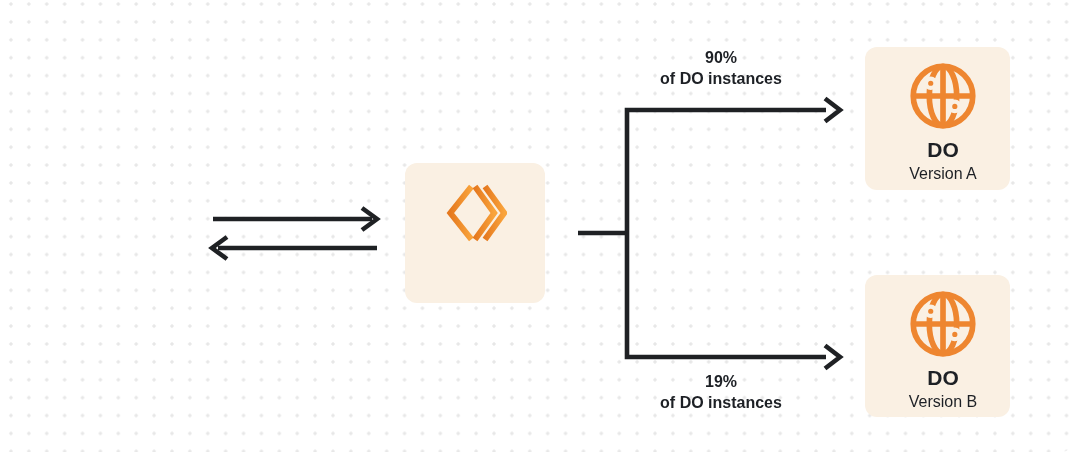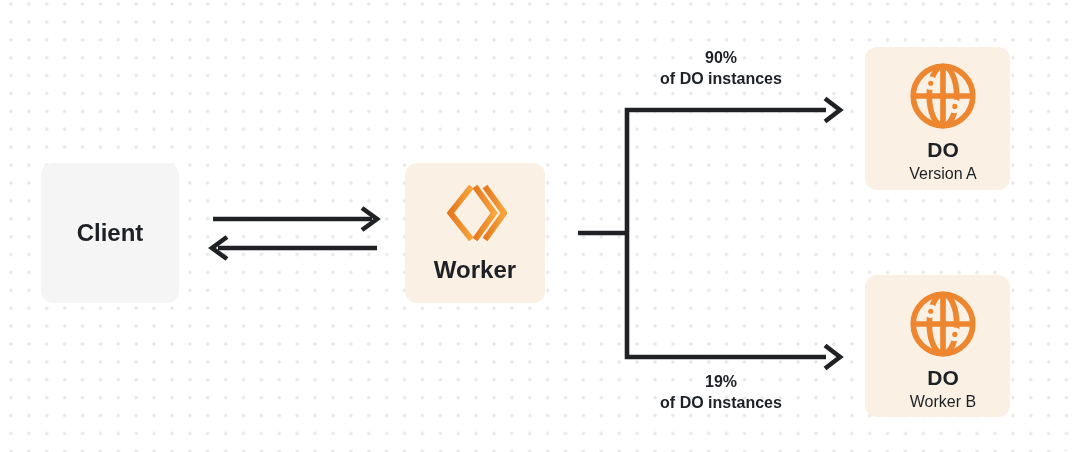--- a/index.html
+++ b/index.html
@@ -101,37 +101,33 @@
       <polyline points="227,237 212,248 227,259"></polyline>
     </g>
     <g>
       <path d="M578,233 H629"></path>
       <path d="M826,110 H627 V357 H826"></path>
       <polyline points="825,98.5 840,110 825,121.5"></polyline>
       <polyline points="825,345.5 840,357 825,368.5"></polyline>
     </g>
   </svg>
 
-  <div class="node box-gray client">
-    <div class="node-label">Client</div>
-  </div>
 
   <div class="node box-cream worker">
     <svg class="worker-logo" viewBox="0 0 70 68">
       <defs>
         <linearGradient id="wg" x1="0" y1="0" x2="1" y2="0">
           <stop offset="0" class="wg-s1"></stop>
           <stop offset="1" class="wg-s2"></stop>
         </linearGradient>
       </defs>
       <polyline points="31,5 8,34 31,63"></polyline>
       <polyline points="35,5 56,34 35,63"></polyline>
       <polyline points="46,5 67,34 46,63"></polyline>
     </svg>
-    <div class="node-label">Worker</div>
   </div>
 
   <div class="node box-cream do-node do-a">
     <svg class="globe-icon" viewBox="0 0 72 72">
       <g class="globe-stroke">
         <circle cx="36" cy="36" r="31.5"></circle>
         <ellipse cx="36" cy="36" rx="14.5" ry="31.5"></ellipse>
         <line x1="36" y1="4.5" x2="36" y2="67.5"></line>
         <line x1="4.5" y1="36" x2="67.5" y2="36"></line>
       </g>
@@ -147,21 +143,21 @@
       <g class="globe-stroke">
         <circle cx="36" cy="36" r="31.5"></circle>
         <ellipse cx="36" cy="36" rx="14.5" ry="31.5"></ellipse>
         <line x1="36" y1="4.5" x2="36" y2="67.5"></line>
         <line x1="4.5" y1="36" x2="67.5" y2="36"></line>
       </g>
       <circle class="globe-dot" cx="23" cy="22.5" r="5"></circle>
       <circle class="globe-dot" cx="48.5" cy="47" r="5"></circle>
     </svg>
     <div class="do-title">DO</div>
-    <div class="do-subtitle">Worker B</div>
+    <div class="do-subtitle">Version B</div>
   </div>
 
   <div class="edge-label top">
     <div>90%</div>
     <div>of DO instances</div>
   </div>
 
   <div class="edge-label bottom">
     <div>19%</div>
     <div>of DO instances</div>

